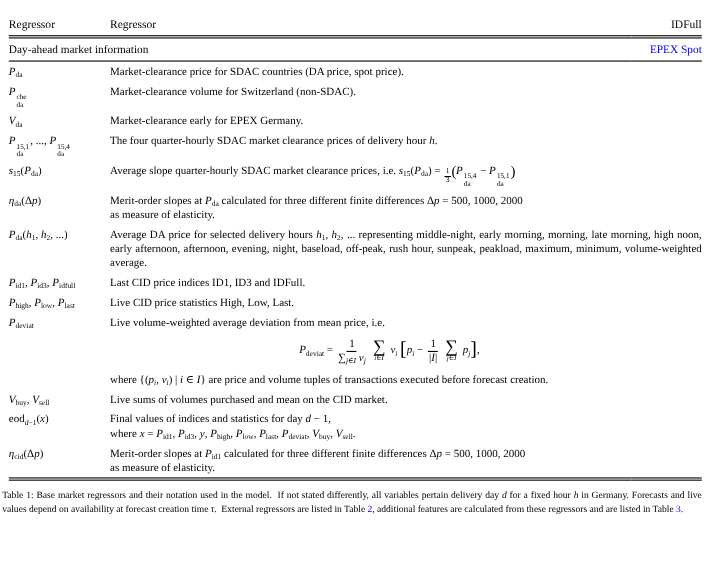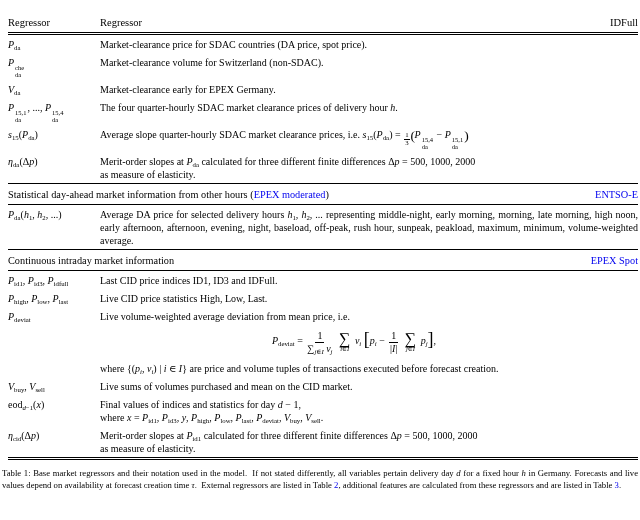--- a/index.html
+++ b/index.html
@@ -60,20 +60,24 @@
           <col class="c3">
         </colgroup>
       <thead>
         <tr>
           <th>Regressor</th>
           <th>Regressor</th>
           <th class="src">IDFull</th>
         </tr>
       </thead>
       <tbody>
+          <tr class="section">
+            <td colspan="2">Day-ahead market information</td>
+            <td class="src"><span class="link" style="color: rgb(0, 0, 238);">EPEX Spot</span></td>
+          </tr>
           <tr>
             <td class="reg"><i>P</i><sub>da</sub></td>
             <td colspan="2" class="def">Market-clearance price for SDAC countries (DA price, spot price).</td>
           </tr>
           <tr>
             <td class="reg"><i>P</i><span class="ss">
                 <span>che</span>
                 <span>da</span>
               </span></td>
             <td colspan="2" class="def">Market-clearance volume for Switzerland (non-SDAC).</td>
@@ -102,31 +106,23 @@
                 <span>da</span>
               </span> − <i>P</i><span class="ss">
                 <span>15,1</span>
                 <span>da</span>
               </span><span class="bp">)</span></td>
           </tr>
           <tr>
             <td class="reg"><i>η</i><sub>da</sub>(Δ<i>p</i>)</td>
             <td colspan="2" class="def">Merit-order slopes at <i>P</i><sub>da</sub> calculated for three different finite differences Δ<i>p</i> = 500, 1000, 2000<br>as measure of elasticity.</td>
           </tr>
-          <tr class="section">
-            <td colspan="2">Statistical day-ahead market information from other hours (<span class="link" style="color: rgb(0, 0, 238);">EPEX moderated</span>)</td>
-            <td class="src"><span class="link" style="color: rgb(0, 0, 238);">ENTSO-E</span></td>
-          </tr>
           <tr>
             <td class="reg"><i>P</i><sub>da</sub>(<i>h</i><sub>1</sub>, <i>h</i><sub>2</sub>, ...)</td>
             <td colspan="2" class="def just">Average DA price for selected delivery hours <i>h</i><sub>1</sub>, <i>h</i><sub>2</sub>, ... representing middle-night, early morning, morning, late morning, high noon, early afternoon, afternoon, evening, night, baseload, off-peak, rush hour, sunpeak, peakload, maximum, minimum, volume-weighted average.</td>
-          </tr>
-          <tr class="section">
-            <td colspan="2">Continuous intraday market information</td>
-            <td class="src"><span class="link" style="color: rgb(0, 0, 238);">EPEX Spot</span></td>
           </tr>
           <tr>
             <td class="reg"><i>P</i><sub>id1</sub>, <i>P</i><sub>id3</sub>, <i>P</i><sub>idfull</sub></td>
             <td colspan="2" class="def">Last CID price indices ID1, ID3 and IDFull.</td>
           </tr>
           <tr>
             <td class="reg"><i>P</i><sub>high</sub>, <i>P</i><sub>low</sub>, <i>P</i><sub>last</sub></td>
             <td colspan="2" class="def">Live CID price statistics High, Low, Last.</td>
           </tr>
           <tr>

